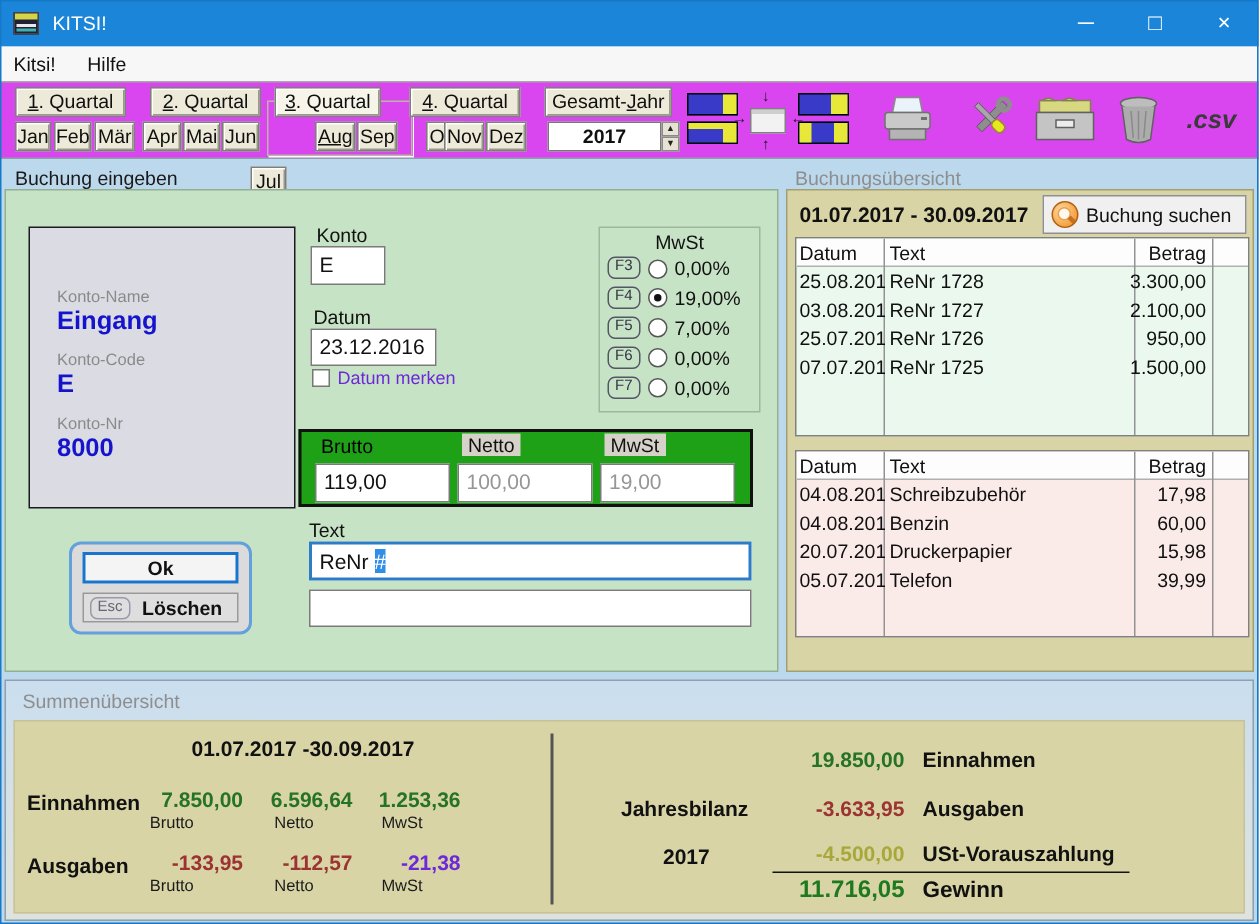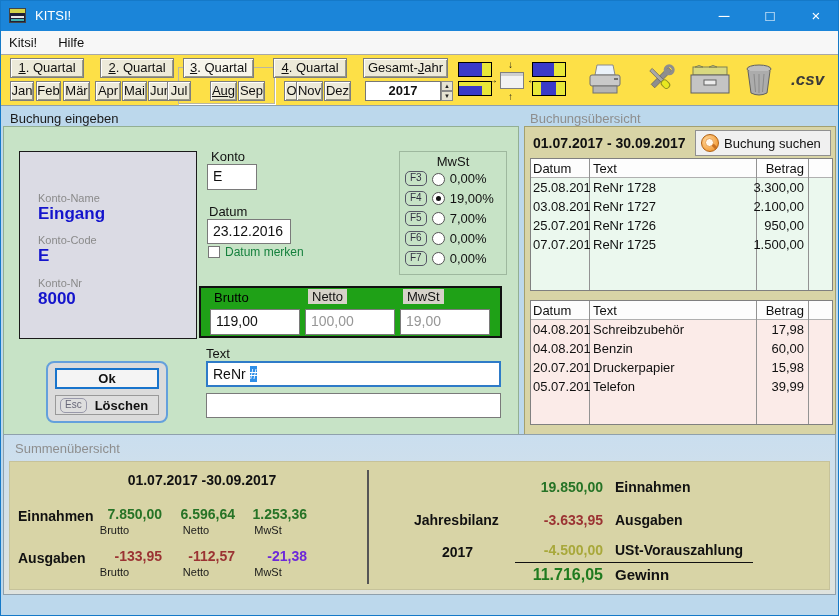--- a/index.html
+++ b/index.html
@@ -20,21 +20,21 @@
   .app-icon .ai-b2{position:absolute;left:1px;right:1px;bottom:1px;height:2px;background:#40B0B0}
   .title-text{color:#fff;font-size:13px;margin-left:9px}
   .win-controls{position:absolute;right:0;top:0;height:31px;display:flex}
   .wc{width:46px;height:31px;color:#fff;display:flex;align-items:center;justify-content:center;font-size:15px;cursor:default}
 
   
   .menubar{position:absolute;left:0;top:31px;width:839px;height:23px;background:#F7F7F7;display:flex;align-items:center;padding-left:9px;box-sizing:border-box}
   .menu-item{font-size:13px;color:#111;margin-right:21px;cursor:default}
 
   
-  .toolbar{position:absolute;left:0;top:54px;width:839px;height:52px;background:#fde047;border-top:1px solid #A8A8A8;border-bottom:1px solid #8FA0AC;box-sizing:border-box}
+  .toolbar{position:absolute;left:0;top:54px;width:839px;height:52px;background:#d946ef;border-top:1px solid #A8A8A8;border-bottom:1px solid #8FA0AC;box-sizing:border-box}
   .tbtn{position:absolute;top:3px;height:20px;background:#EDEAD9;border:1px solid #7E7E7E;
         box-shadow:inset 1px 1px 0 #FFFFFF,inset -1px -1px 0 #9A9A8A;
         font-size:13px;color:#101010;text-align:center;line-height:18px;box-sizing:border-box;cursor:default;white-space:nowrap}
   .tbtn.active{background:#F7F5EA}
   .tbtn.month{top:26px}
   .q3frame{position:absolute;left:178px;top:12px;width:97px;height:37px;border:1px solid #B9B6A2;box-shadow:1px 1px 0 #FFFFFF;box-sizing:border-box}
   .year-box{position:absolute;left:365px;top:26px;width:76px;height:20px;background:#fff;border:1px solid #777;
         box-sizing:border-box;font-weight:bold;font-size:13px;text-align:center;line-height:18px;color:#111}
   .spinner{position:absolute;left:441px;top:26px;width:12px;height:20px}
   .spin{position:absolute;left:0;width:12px;height:10px;background:#E6E3D2;border:1px solid #8a8a8a;box-sizing:border-box;
@@ -54,21 +54,21 @@
   .t-dark{color:#1A1A1A}.t-gray{color:#8E8E8E}
 
   .green-panel{position:absolute;left:3px;top:126px;width:516px;height:322px;background:#C7E3C6;border:1px solid #93AF93;box-sizing:border-box}
   .acct-box{position:absolute;left:15px;top:24px;width:178px;height:188px;background:#DBDBE4;border:1px solid #1a1a1a;box-sizing:border-box}
   .acct-label{position:absolute;left:18px;color:#8A8A8A;font-size:11px}
   .acct-value{position:absolute;left:18px;color:#1414CC;font-weight:bold;font-size:17px}
   .fld-label{position:absolute;font-size:13px;color:#111}
   .fld{position:absolute;background:#fff;border:1px solid #7A7A7A;box-sizing:border-box;font-size:14px;color:#111;padding:3px 5px;white-space:pre}
   .fld.dim{color:#969696}
   .chk{position:absolute;width:12px;height:12px;background:#fff;border:1px solid #777;box-sizing:border-box}
-  .chk-label{position:absolute;font-size:12px;color:#15803d}
+  .chk-label{position:absolute;font-size:12px;color:#6d28d9}
 
   .mwst-group{position:absolute;left:395px;top:24px;width:108px;height:124px;border:1px solid #9EB89E;box-sizing:border-box}
   .mwst-title{position:absolute;left:0;top:2px;width:100%;text-align:center;font-size:13px;color:#111}
   .mwst-row{position:absolute;left:5px;height:16px;display:flex;align-items:center;gap:5px}
   .keycap{border:1px solid #556;border-radius:5px;font-size:10px;color:#334;height:13px;line-height:12px;padding:0 4px}
   .radio{width:13px;height:13px;border-radius:50%;background:#fff;border:1px solid #555;box-sizing:border-box}
   .radio.checked::after{content:"";display:block;width:5px;height:5px;background:#111;border-radius:50%;margin:3px}
   .mwst-rate{font-size:13px;color:#111}
 
   .amount-box{position:absolute;left:195px;top:159px;width:303px;height:52px;background:#1FA117;border:2px solid #111;box-sizing:border-box}
@@ -98,21 +98,21 @@
   .btable.expense{background:#FBEBE8}
   .bt-head{position:relative;height:19px;background:#FDFDFD;border-bottom:1px solid #B0B0B0;box-sizing:border-box}
   .bt-row{position:relative;height:19px}
   .bt-cell{position:absolute;top:2px;font-size:13px;color:#101010;white-space:nowrap;overflow:hidden}
   .c-datum{left:2px;width:57px}
   .c-text{left:62px;width:157px}
   .c-betrag{left:218px;width:55px;text-align:right}
   .vline{position:absolute;top:0;bottom:0;width:1px;background:#939393}
 
   
-  .sum-box{position:absolute;left:3px;top:434px;width:833px;height:161px;border:1px solid #8FA0AC;
+  .sum-box{position:absolute;left:3px;top:453px;width:833px;height:161px;border:1px solid #8FA0AC;
         background:linear-gradient(#CADEEF,#DFE3DE);box-sizing:border-box}
   .sum-title{position:absolute;left:11px;top:6px;font-size:13px;color:#8E8E8E}
   .sum-body{position:absolute;left:5px;top:26px;width:821px;height:129px;background:#D8D4A6;border:1px solid #C6C29A;box-sizing:border-box}
   .sum-period{position:absolute;left:52px;top:10px;width:280px;text-align:center;font-size:14px;font-weight:bold;color:#111}
   .sum-label{position:absolute;left:8px;font-size:14px;font-weight:bold;color:#111}
   .sum-val{position:absolute;font-size:14px;font-weight:bold;text-align:right}
   .sum-sub{position:absolute;font-size:11px;color:#1a1a1a;text-align:center}
   .sum-divider{position:absolute;left:357px;top:8px;width:2px;height:114px;background:#555}
   .ann-side-label{position:absolute;font-size:14px;font-weight:bold;color:#111}
   .ann-val{position:absolute;left:480px;width:113px;text-align:right;font-size:14px;font-weight:bold}
@@ -154,21 +154,21 @@
       <div class="tbtn" style="left: 273px; width: 74px;"><u>4</u>. Quartal</div>
       <div class="tbtn" style="left: 363px; width: 85px;">Gesamt-<u>J</u>ahr</div>
     </div>
   <div id="months">
       <div class="tbtn month" style="left: 10px; width: 24px;">Jan</div>
       <div class="tbtn month" style="left: 36px; width: 25px;">Feb</div>
       <div class="tbtn month" style="left: 63px; width: 27px; text-align: center;">Mär</div>
       <div class="tbtn month" style="left: 95px; width: 26px;">Apr</div>
       <div class="tbtn month" style="left: 122px; width: 25px;">Mai</div>
       <div class="tbtn month" style="left: 148px; width: 25px;">Jun</div>
-      <div class="tbtn month" style="left: 167px; width: 24px;">Jul</div>
+      <div class="tbtn month" style="left: 167px; width: 24px; margin-top: 30px;">Jul</div>
       <div class="tbtn month" style="left: 210px; width: 27px;"><u>Aug</u></div>
       <div class="tbtn month" style="left: 238px; width: 27px;">Sep</div>
       <div class="tbtn month" style="left: 284px; width: 25px;">Okt</div>
       <div class="tbtn month" style="left: 296px; width: 27px;">Nov</div>
       <div class="tbtn month" style="left: 324px; width: 27px;">Dez</div>
     </div>
   <div class="year-box">2017</div>
   <div class="spinner">
     <div class="spin up">▲</div>
     <div class="spin dn">▼</div>

